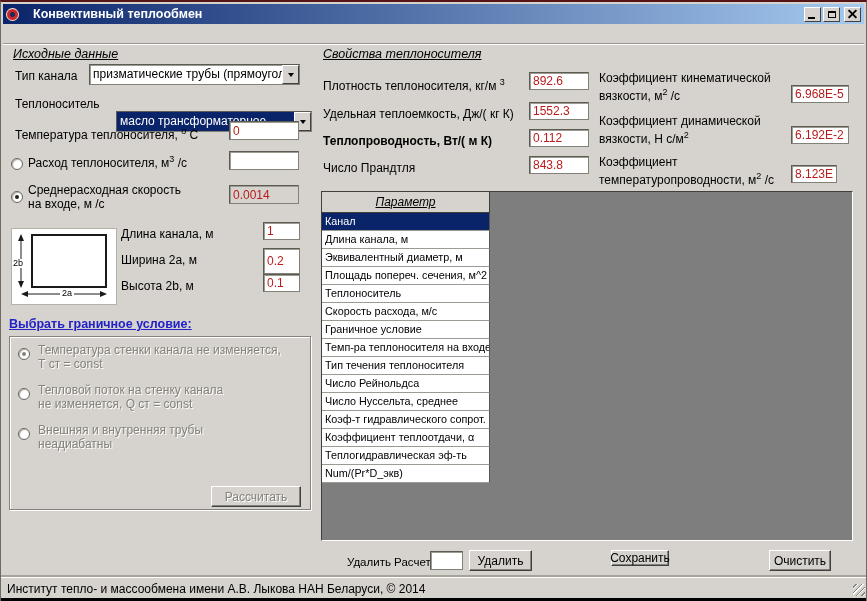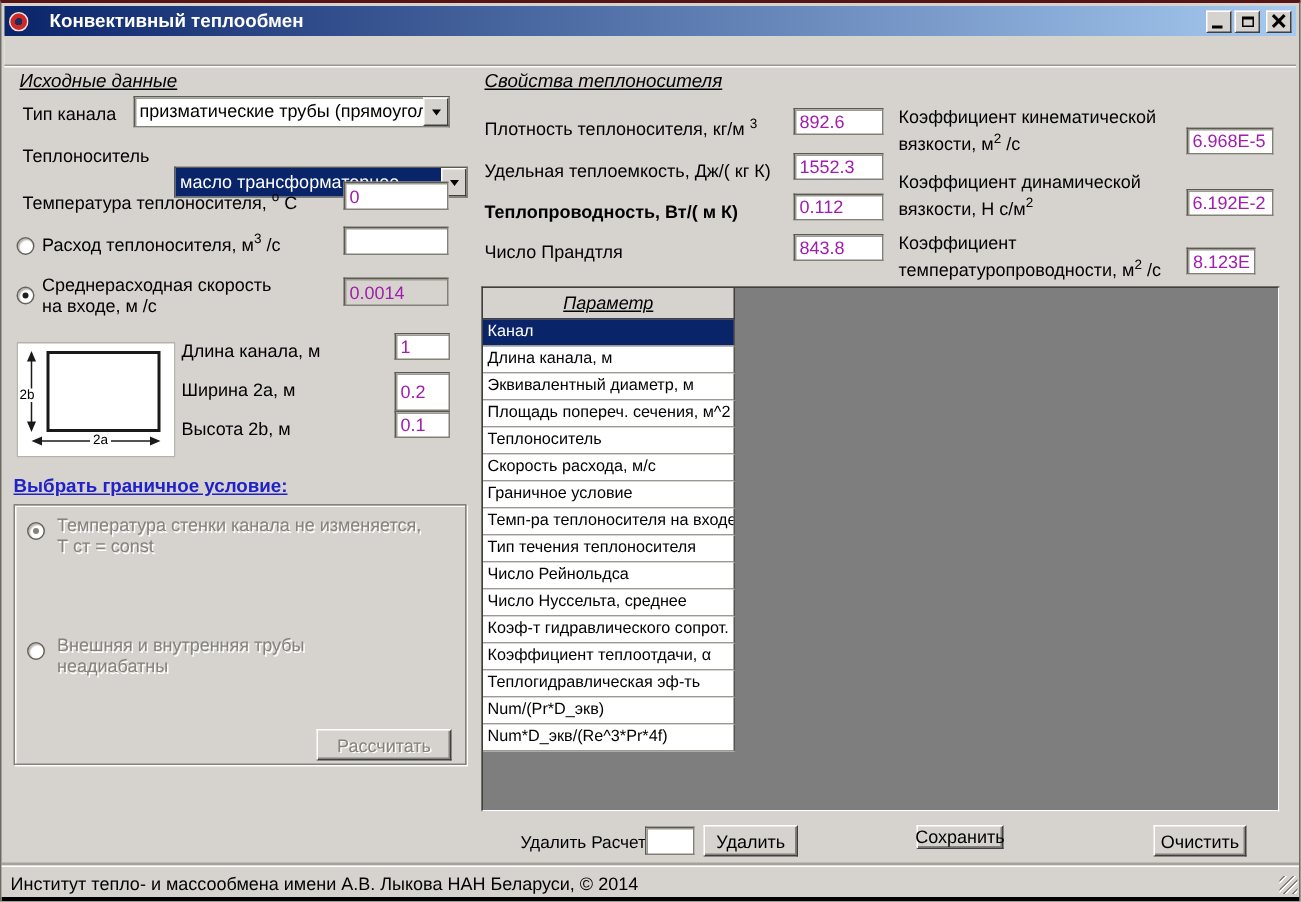--- a/index.html
+++ b/index.html
@@ -53,21 +53,21 @@
   .menu-item{ padding:2px 9px; }
   
   .lbl{ position:absolute; white-space:nowrap; }
   .heading{ font-style:italic; text-decoration:underline; font-size:12.5px; }
   .blue-heading{ color:#2121c8; font-weight:bold; text-decoration:underline; font-size:12.5px;}
   .tbox{
     position:absolute; background:#fff;
     border:1px solid #828177; border-top-color:#5c5b52; border-left-color:#5c5b52;
     box-shadow:inset 1px 1px 0 #9d9b92;
     font-family:"Liberation Sans",sans-serif; font-size:12px; padding:1px 3px;
-    color:#a21caf;
+    color:#b91c1c;
   }
   .tbox.readonly{ background:#d6d3ce; }
   .select{
     position:absolute; background:#fff;
     border:1px solid #828177; border-top-color:#5c5b52; border-left-color:#5c5b52;
     box-shadow:inset 1px 1px 0 #9d9b92;
     display:flex; align-items:stretch;
   }
   .select .sel-text{ flex:1; padding:2px 3px; white-space:nowrap; overflow:hidden; }
   .select.highlight .sel-text{ background:#0a246a; color:#fff; }
@@ -213,20 +213,24 @@
 <input class="tbox" style="left: 262px; top: 246px; width: 37px; height: 26px;" value="0.2">
 <div class="lbl" style="left:120px; top:277px;">Высота 2b, м</div>
 <input class="tbox" style="left: 262px; top: 272px; width: 37px; height: 18px;" value="0.1">
 
 <div class="lbl blue-heading" style="left:8px; top:315px;">Выбрать граничное условие:</div>
 <div class="groupbox">
 
 <div class="bc-option dim-text selected" style="top: 7px;">
       <span class="radio disabled checked"></span>
       <span class="bc-lines"><span>Температура стенки канала не изменяется,</span><br><span>Т ст = const</span></span>
+    </div>
+    <div class="bc-option dim-text" style="top: 47px;">
+      <span class="radio disabled"></span>
+      <span class="bc-lines"><span>Тепловой поток на стенку канала</span><br><span>не изменяется, Q ст = const</span></span>
     </div>
     <div class="bc-option dim-text" style="top: 87px;">
       <span class="radio disabled"></span>
       <span class="bc-lines"><span>Внешняя и внутренняя трубы</span><br><span>неадиабатны</span></span>
     </div>
   </div>
 <div class="btn disabled" style="left:210px; top:484px; width:90px; height:21px;">Рассчитать</div>
 
 <div class="lbl heading" style="left:322px; top:45px;">Свойства теплоносителя</div>
 
@@ -263,21 +267,20 @@
       <div class="trow"><span>Скорость расхода, м/с</span></div>
       <div class="trow"><span>Граничное условие</span></div>
       <div class="trow"><span>Темп-ра теплоносителя на входе, С</span></div>
       <div class="trow"><span>Тип течения теплоносителя</span></div>
       <div class="trow"><span>Число Рейнольдса</span></div>
       <div class="trow"><span>Число Нуссельта, среднее</span></div>
       <div class="trow"><span>Коэф-т гидравлического сопрот.</span></div>
       <div class="trow"><span>Коэффициент теплоотдачи, α</span></div>
       <div class="trow"><span>Теплогидравлическая эф-ть</span></div>
       <div class="trow"><span>Num/(Pr*D_экв)</span></div>
-      <div class="trow"><span>Num*D_экв/(Re^3*Pr*4f)</span></div>
     </div>
 </div>
 
 <div class="lbl" style="left:346px; top:554px; font-size:11.5px;">Удалить Расчет №</div>
 <input class="tbox" style="left: 429px; top: 549px; width: 33px; height: 19px;" value="">
 <div class="btn" style="left:468px; top:548px; width:63px; height:21px;">Удалить</div>
 <div class="btn" style="left:610px; top:548px; width:58px; height:16px;">Сохранить</div>
 <div class="btn" style="left:768px; top:548px; width:62px; height:21px;">Очистить</div>
 
 <div class="statusbar">

